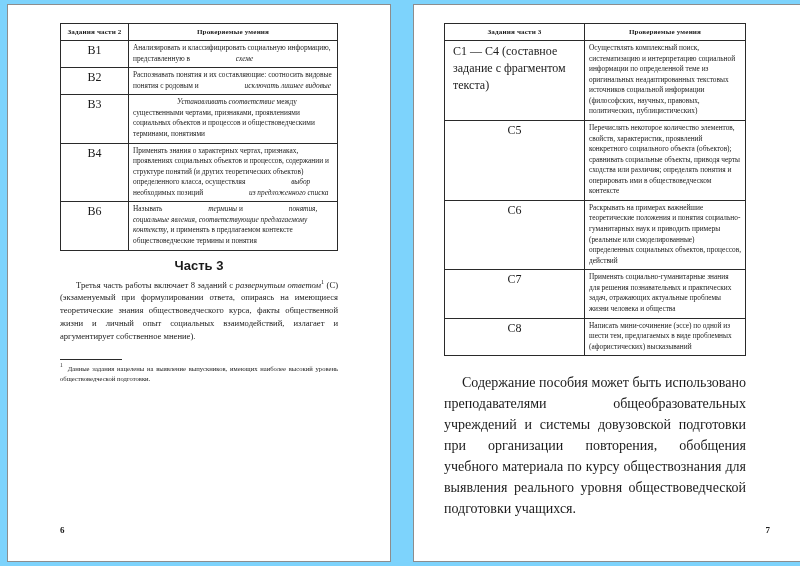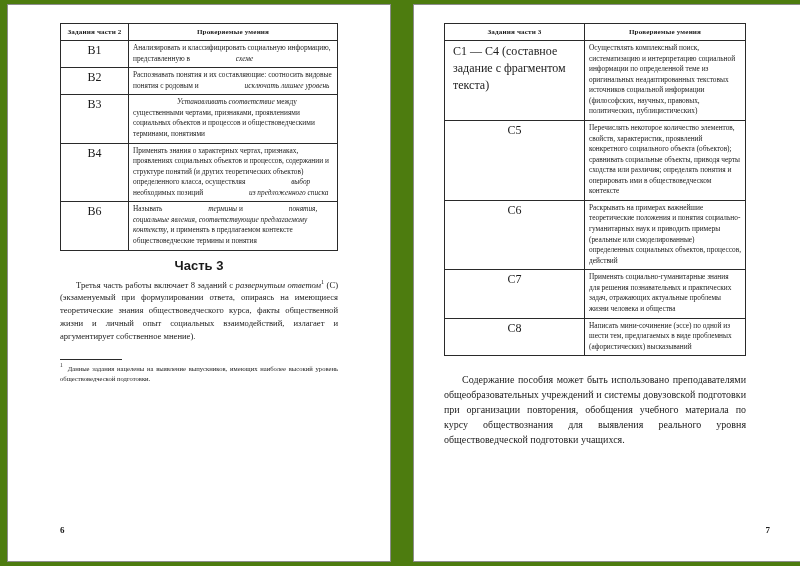--- a/index.html
+++ b/index.html
@@ -12,21 +12,21 @@
     height: 566px;
     overflow: hidden;
     font-family: "Liberation Serif", serif;
     color: #1b1b1b;
   }
 
   .spread {
     position: relative;
     width: 800px;
     height: 566px;
-    background: #4d7c0f;
+    background: #7dd3fc;
   }
 
   
   .page {
     position: absolute;
     top: 4px;
     height: 558px;
     background: #ffffff;
     border: 1px solid #8d8d8d;
     box-sizing: border-box;
@@ -138,21 +138,21 @@
     bottom: 26px;
     font-size: 9px;
     font-weight: bold;
     font-family: "Liberation Serif", serif;
   }
   .folio-left  { left: 52px; }
   .folio-right { right: 36px; }
 
   p.closing {
     margin: 16px 0 0 0;
-    font-size: 10px;
+    font-size: 14px;
     line-height: 1.5;
     text-align: justify;
     text-indent: 18px;
   }
 </style>
 </head>
 <body>
 
 <div class="spread">
 
@@ -170,21 +170,21 @@
             <th>Проверяемые умения</th>
           </tr>
         </thead>
         <tbody>
           <tr>
             <td class="code">B1</td>
             <td class="skill">Анализировать и классифицировать социальную информацию, представленную в <em>схеме</em></td>
           </tr>
           <tr>
             <td class="code">B2</td>
-            <td class="skill">Распознавать понятия и их составляющие: соотносить видовые понятия с родовым и <em>исключать лишнее уровень</em></td>
+            <td class="skill">Распознавать понятия и их составляющие: соотносить видовые понятия с родовым и <em>исключать лишнее видовые</em></td>
           </tr>
           <tr>
             <td class="code">B3</td>
             <td class="skill"><em>Устанавливать соответствие</em> между существенными чертами, признаками, проявлениями социальных объектов и процессов и обществоведческими терминами, понятиями</td>
           </tr>
           <tr>
             <td class="code">B4</td>
             <td class="skill">Применять знания о характерных чертах, признаках, проявлениях социальных объектов и процессов, содержании и структуре понятий (и других теоретических объектов) определенного класса, осуществляя <em>выбор</em> необходимых позиций <em>из предложенного списка</em></td>
           </tr>
           <tr>

